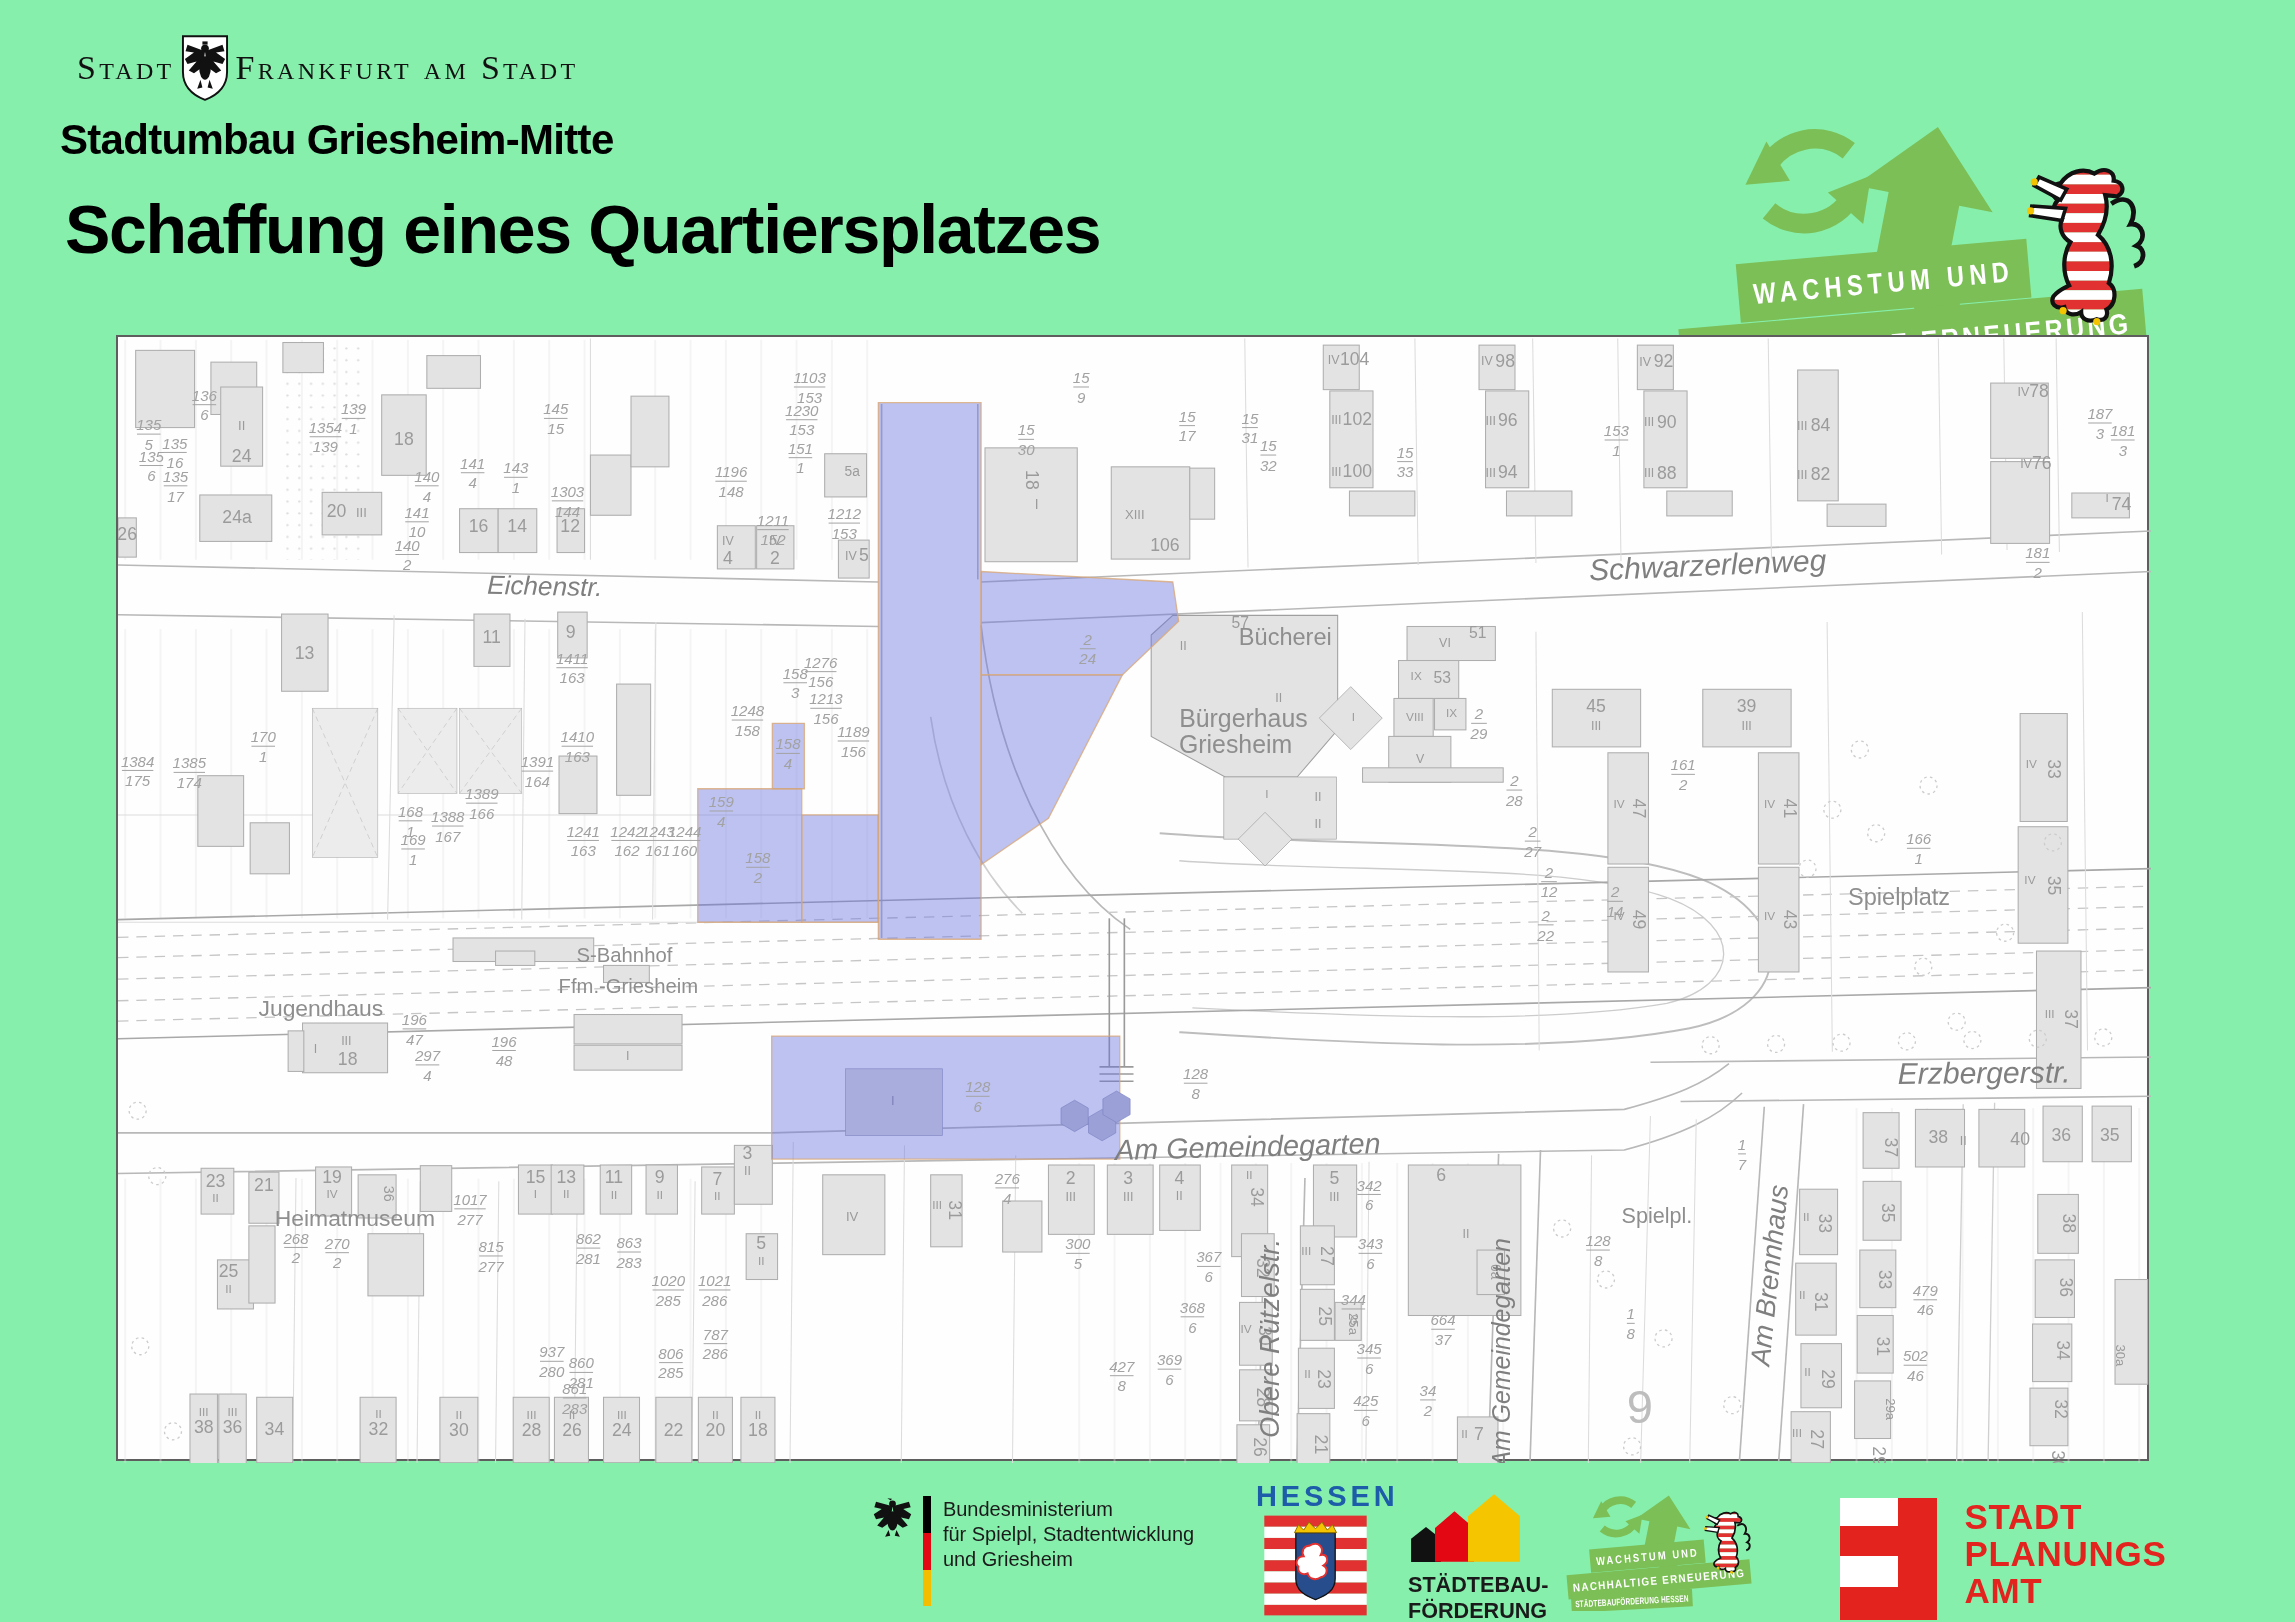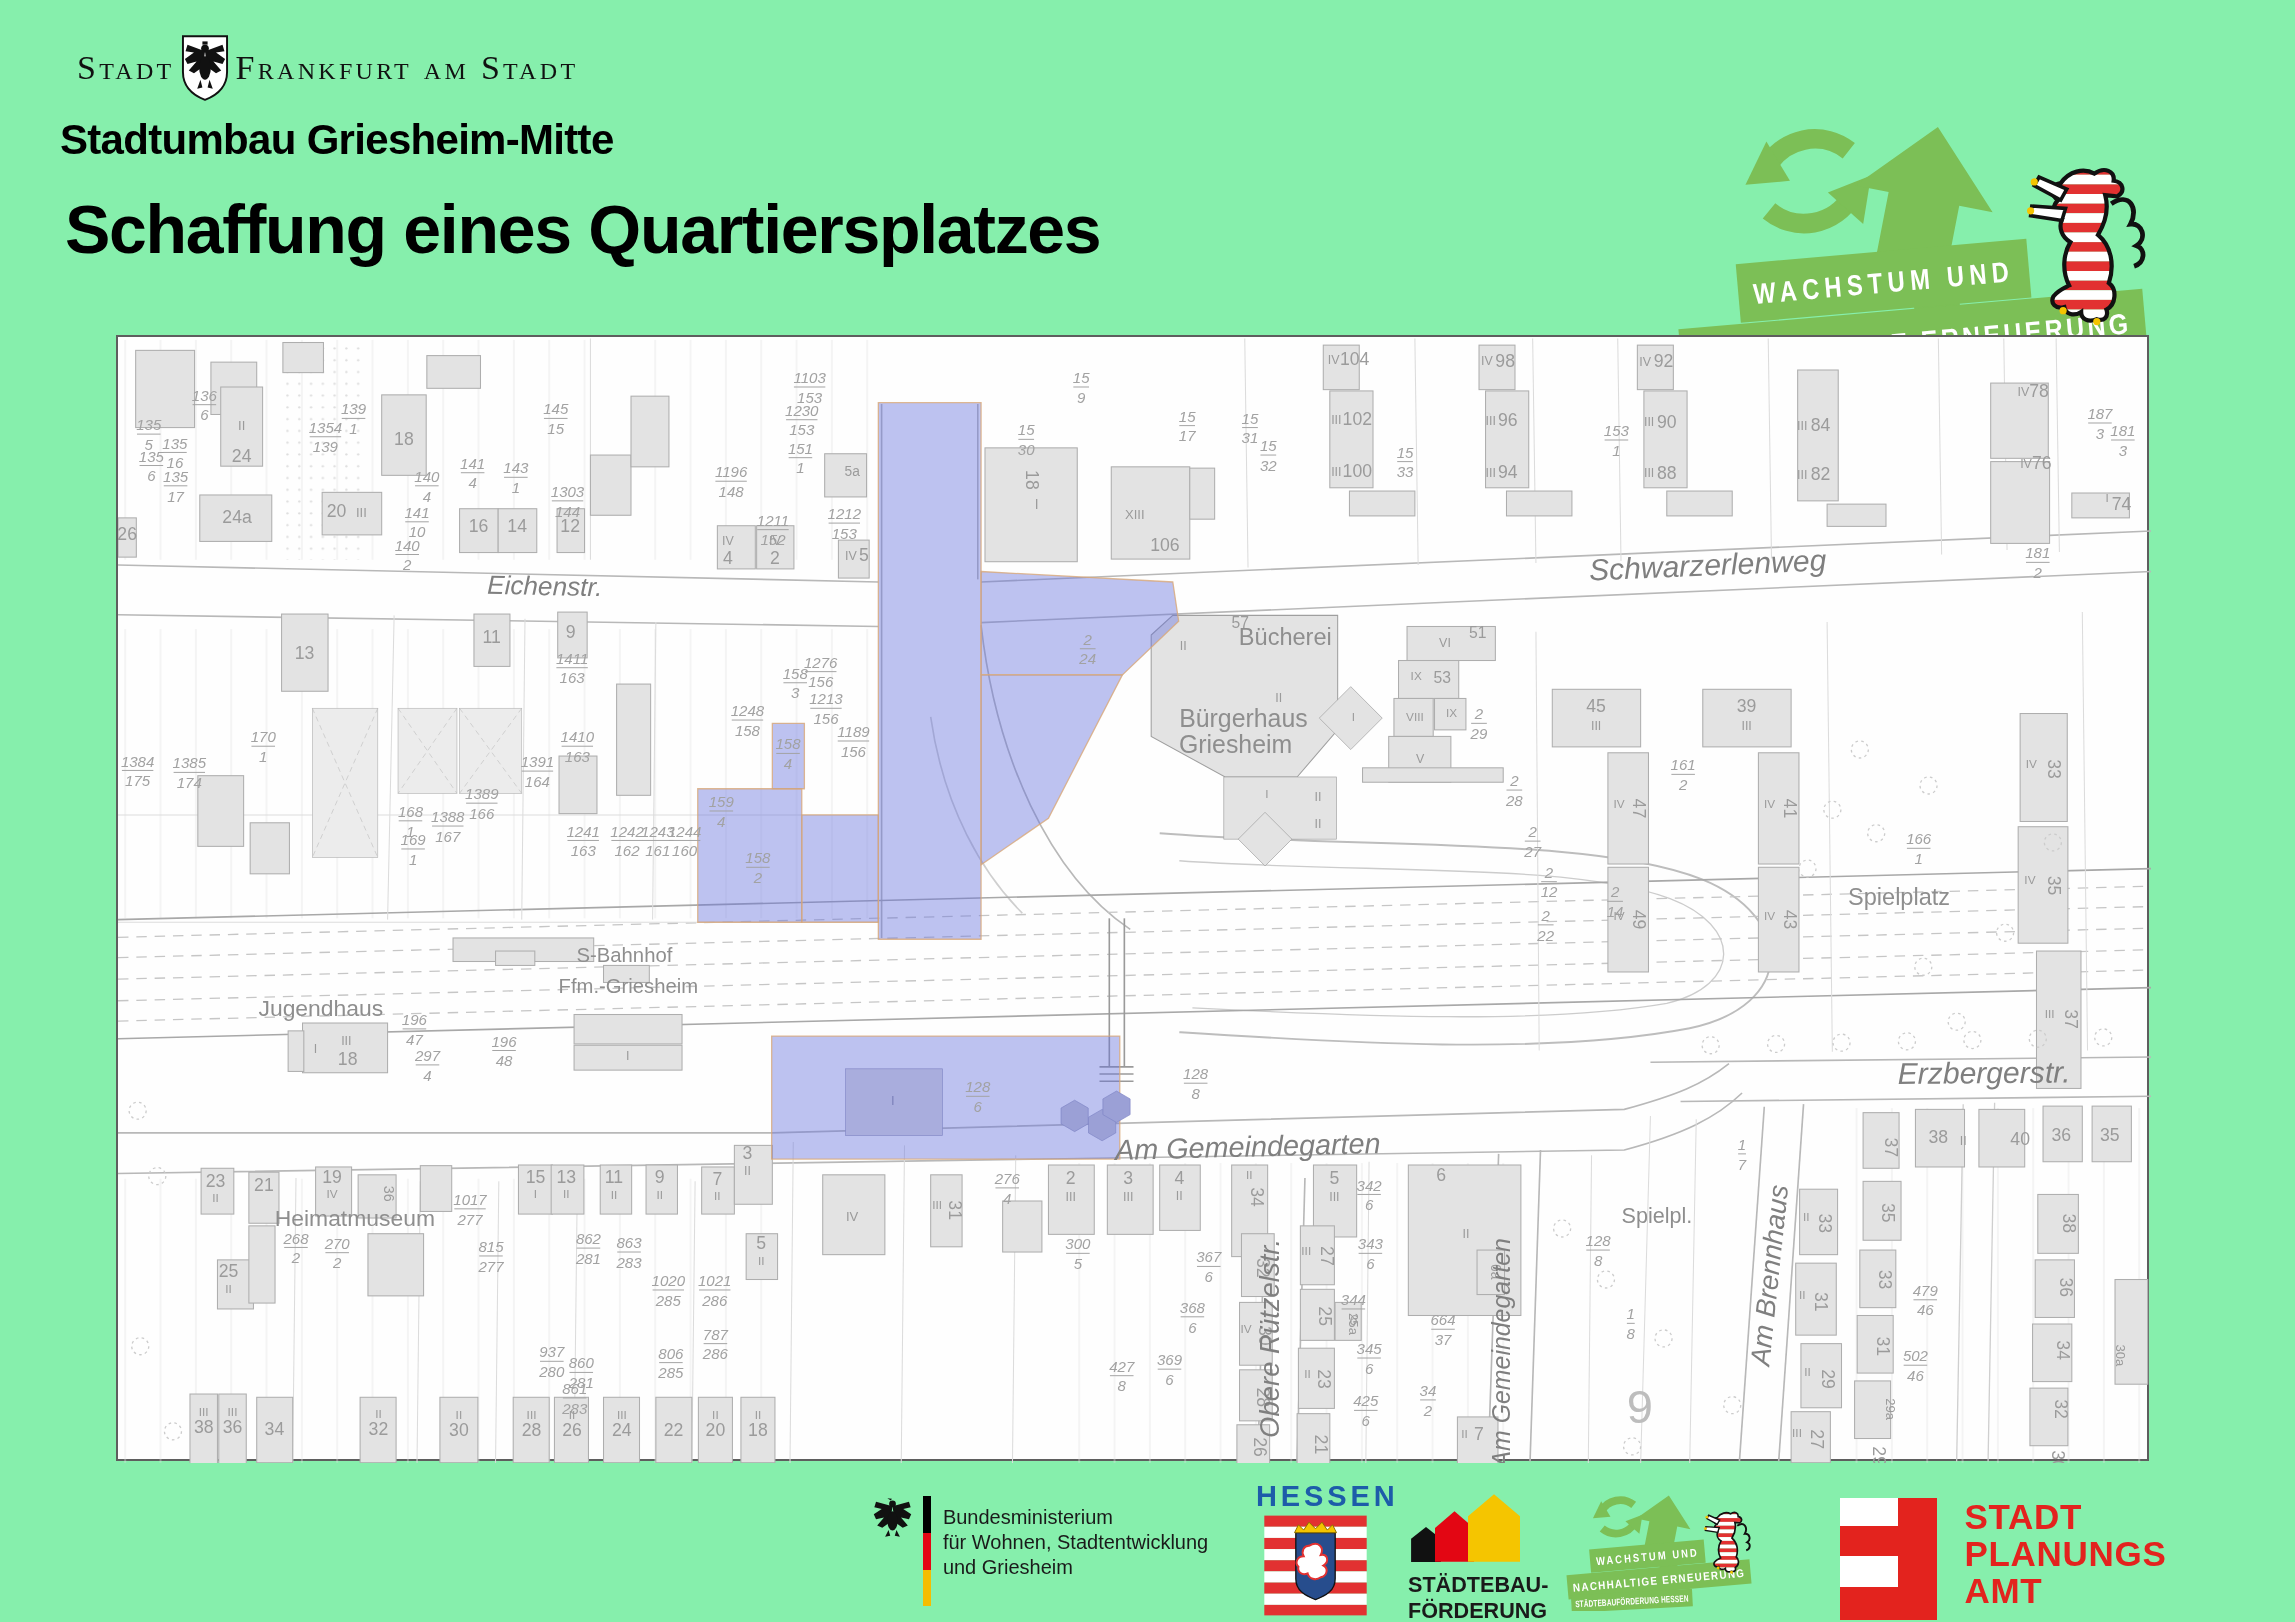--- a/index.html
+++ b/index.html
@@ -19,21 +19,21 @@
             border:2px solid #5e5e5e;background:#fefefe;box-sizing:border-box;}
   .map-wrap svg{position:absolute;left:0;top:0;}
   
   .stamp{position:absolute;left:1667px;top:110px;width:497px;height:313px;}
   .stamp-small{position:absolute;left:1562px;top:1493px;width:196px;height:123px;}
   
   .footer{position:absolute;left:0;top:1480px;width:2295px;height:143px;}
   .bund{position:absolute;left:871px;top:15.7px;display:flex;}
   .bund .bar{width:7.9px;height:110px;margin:0 11.8px 0 9.2px;
              background:linear-gradient(#000 0 34%,#e30613 34% 67%,#f5bd00 67% 100%);}
-  .bund .txt{font-size:20px;line-height:25px;color:#1a1a1a;padding-top:1.3px;margin-top:8px;}
+  .bund .txt{font-size:20px;line-height:25px;color:#1a1a1a;padding-top:1.3px;}
   .hessen{position:absolute;left:1256px;top:0px;width:118px;text-align:center;}
   .hessen .name{font-size:29px;font-weight:bold;color:#1d5ca9;letter-spacing:3.9px;}
   .staedtebau{position:absolute;left:1408px;top:14.4px;}
   .staedtebau .houses{display:flex;align-items:flex-end;height:68px;margin-left:2.6px;}
   .staedtebau .t1{font-size:21.6px;font-weight:bold;color:#1a1a1a;line-height:26px;margin-top:9.2px;}
   .spa{position:absolute;left:1840px;top:18.3px;display:flex;}
   .spa .mark{position:relative;width:97px;height:122px;background:#e3231e;}
   .spa .mark .cut1{position:absolute;left:0;top:0;width:58px;height:27.5px;background:#fff;}
   .spa .mark .cut2{position:absolute;left:0;top:58px;width:58px;height:31px;background:#fff;}
   .spa .txt{margin-left:27.5px;color:#e3231e;}
@@ -1118,21 +1118,21 @@
           <path d="M34,8 l-6,-4 8,1 z"></path>
           <path d="M37,18 L8,10 L5,20 L18,23 L4,32 L8,41 L22,38 L10,52 L19,56 L33,46 Z"></path>
           <path d="M37,18 L66,10 L69,20 L56,23 L70,32 L66,41 L52,38 L64,52 L55,56 L41,46 Z"></path>
           <ellipse cx="37" cy="44" rx="9" ry="17"></ellipse>
           <path d="M30,60 L24,72 L33,70 Z M44,60 L50,72 L41,70 Z"></path>
         </g>
       </svg>
       <div class="bar"></div>
       <div class="txt">
         <div>Bundesministerium</div>
-        <div>für Wohnen, Stadtentwicklung</div>
+        <div>für Spielpl, Stadtentwicklung</div>
         <div>und Griesheim</div>
       </div>
     </div>
 
     <div class="hessen">
       <div class="name">HESSEN</div>
       <svg width="105" height="105" viewBox="0 0 160 160">
         <g>
           <rect x="2" y="4" width="156" height="17" fill="#e23131"></rect>
             <rect x="2" y="21" width="156" height="17" fill="#fff"></rect>

